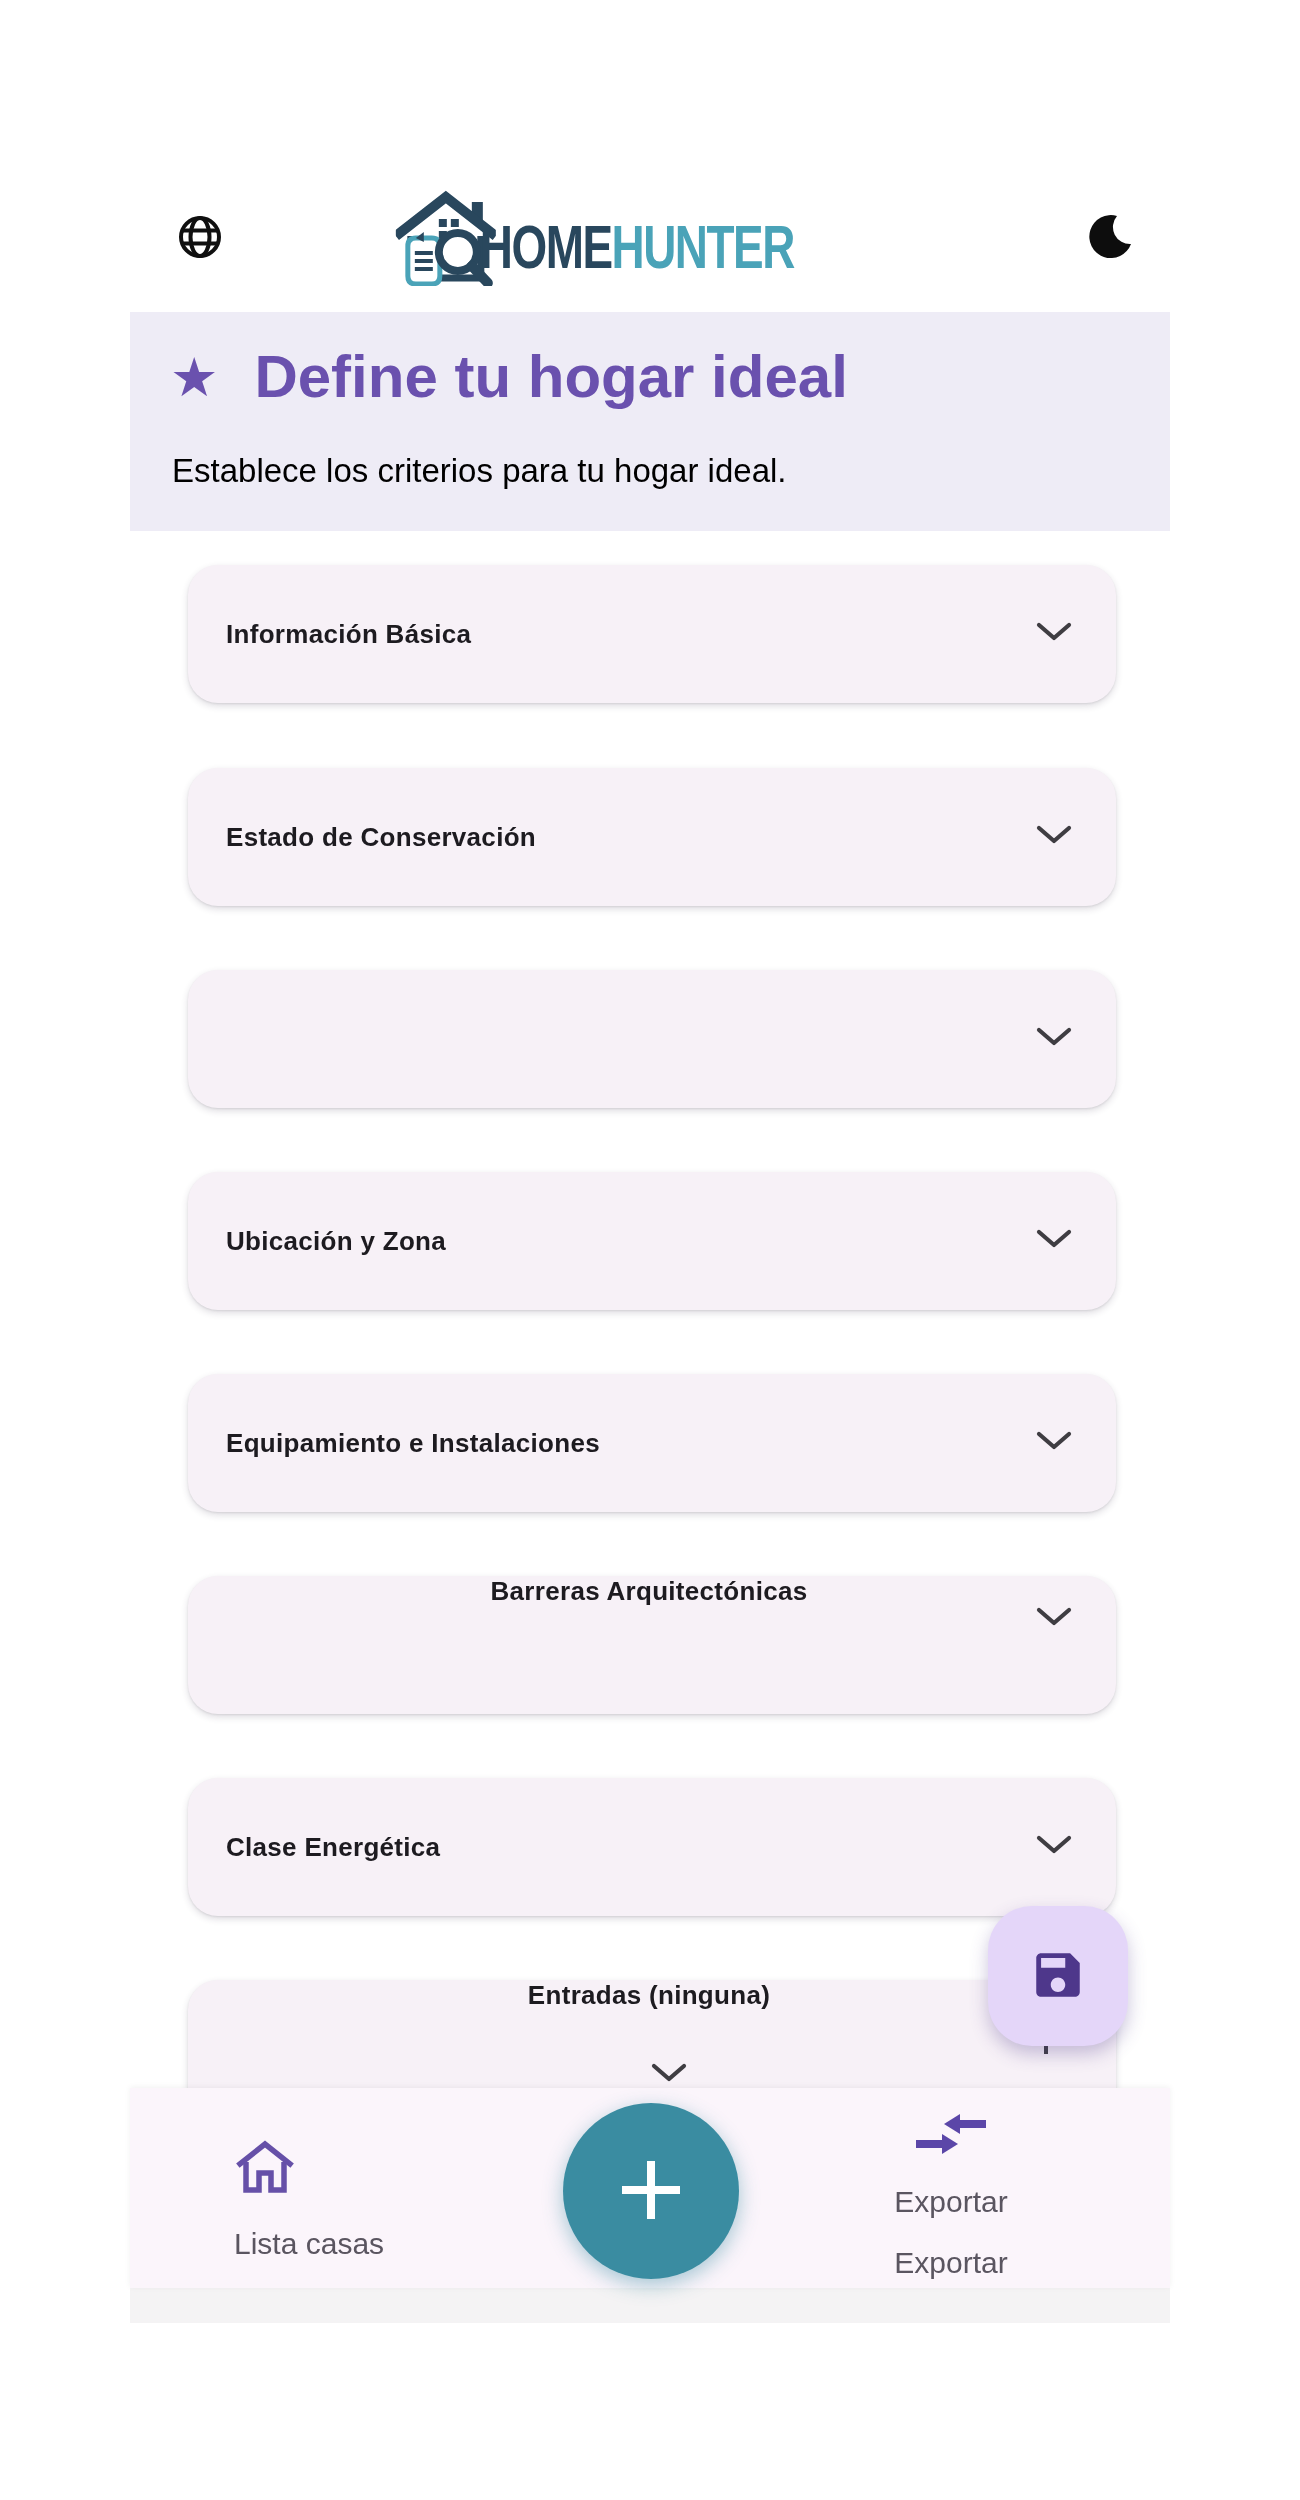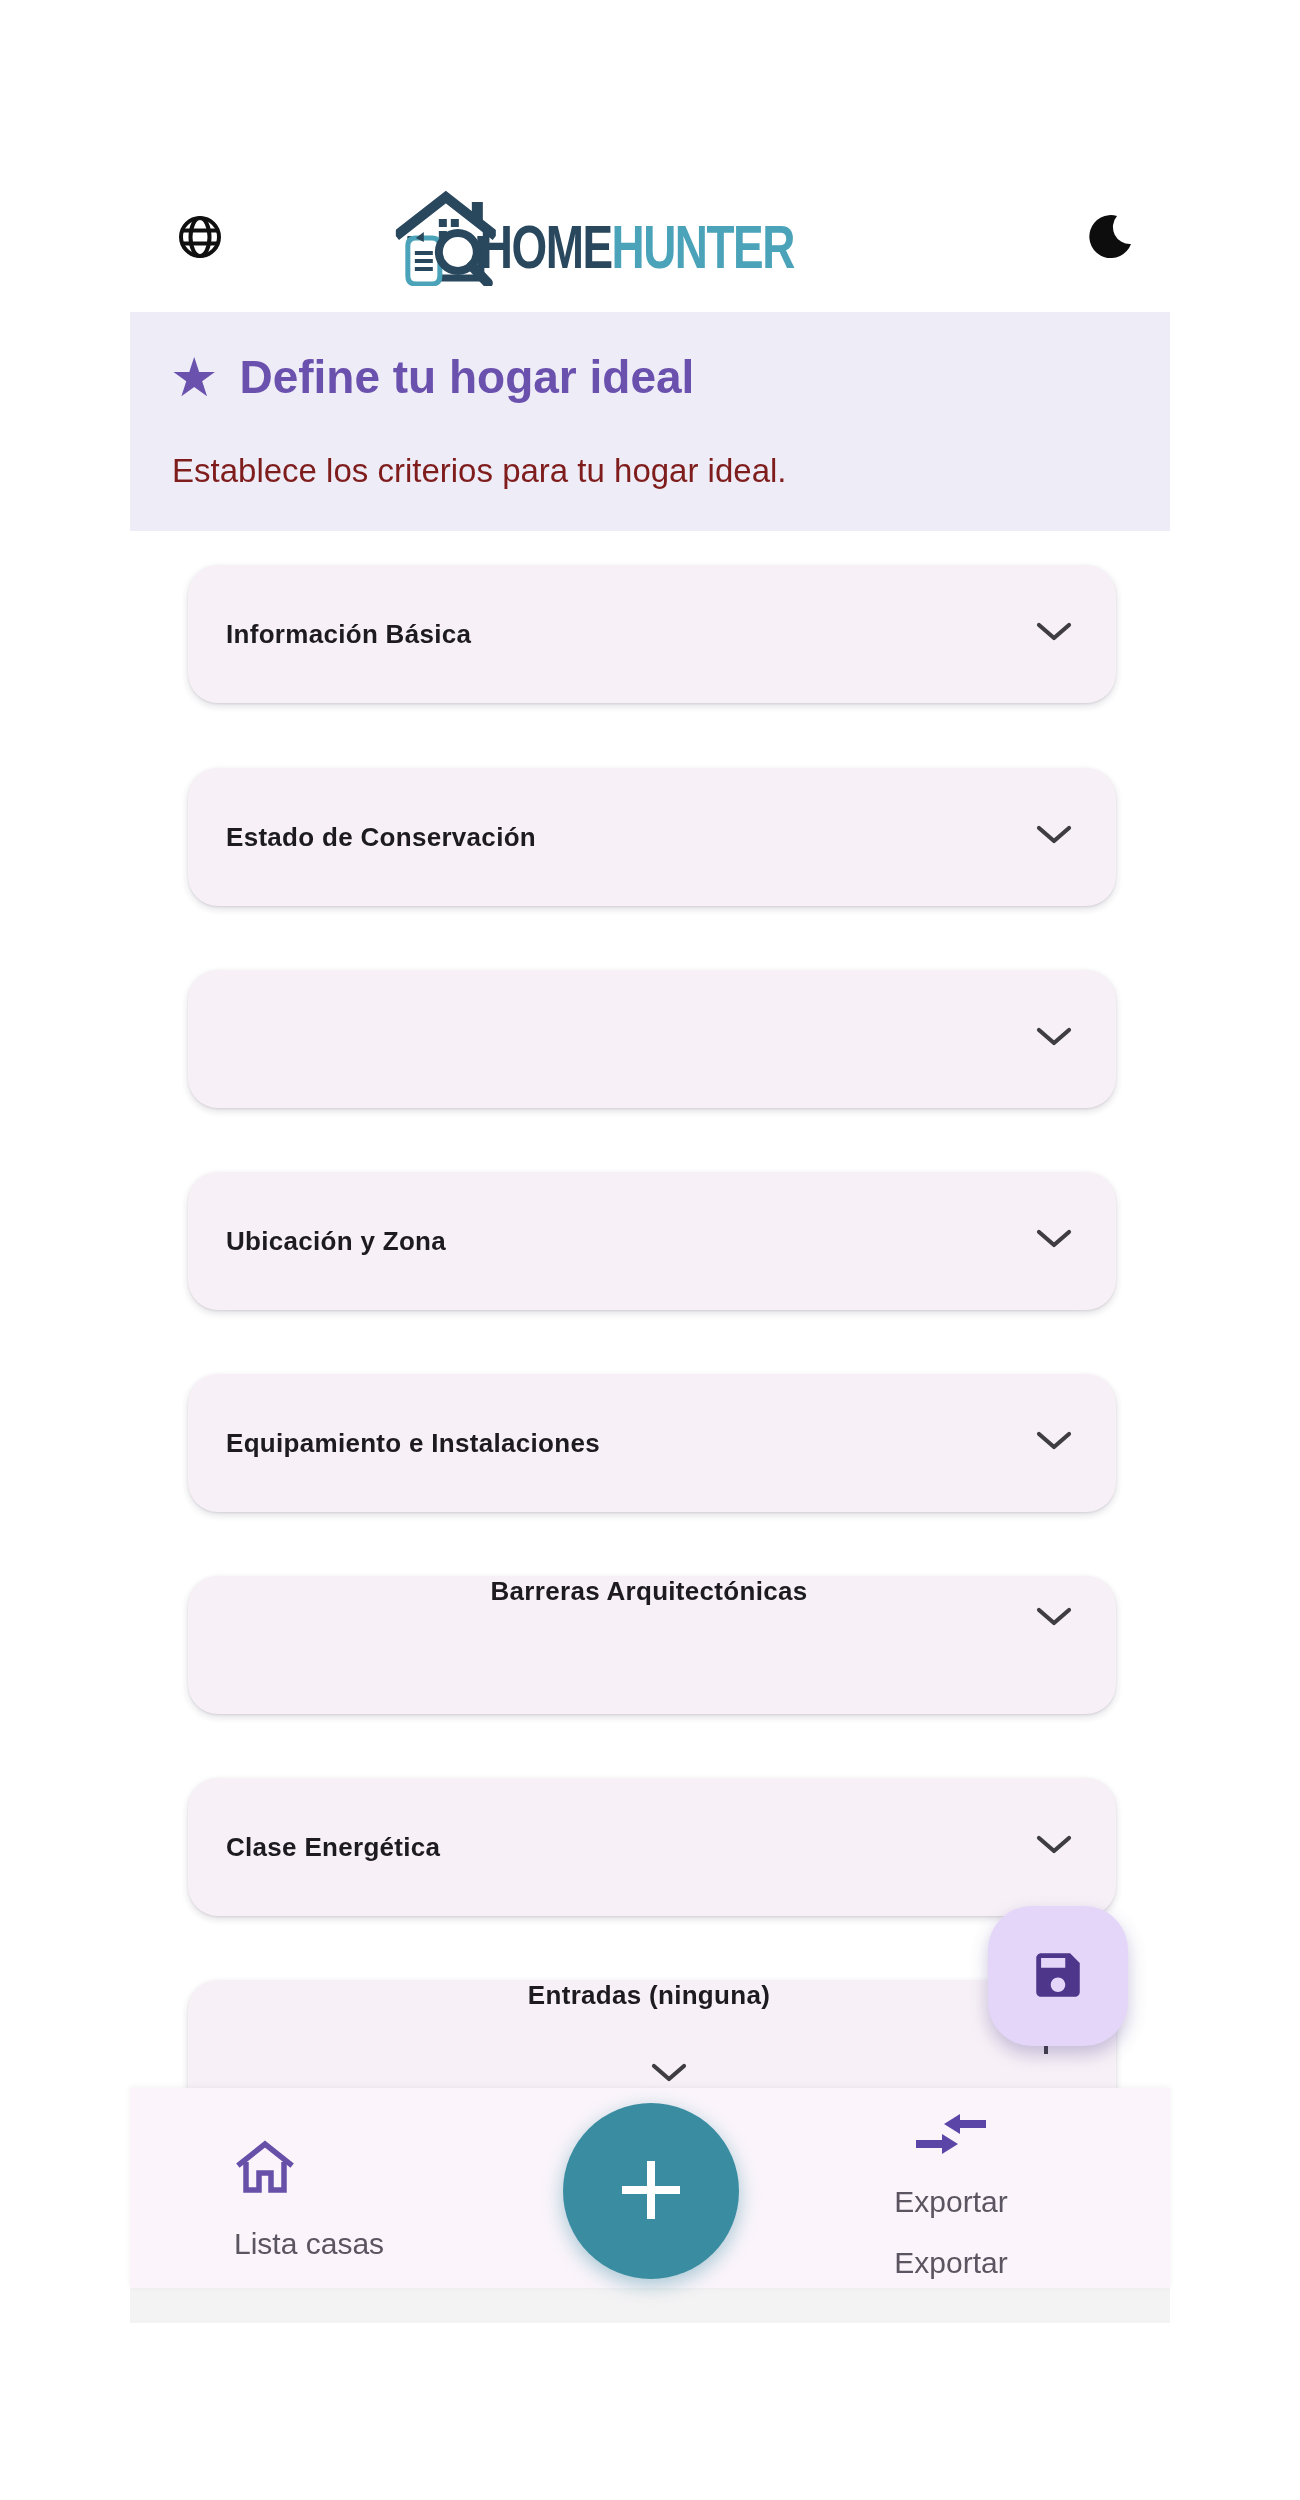--- a/index.html
+++ b/index.html
@@ -17,22 +17,22 @@
 
   .logo{position:absolute;left:50%;transform:translateX(-50%);top:190px;display:flex;align-items:flex-start;}
   .logo-text{font-weight:bold;font-size:62px;letter-spacing:-2px;line-height:62px;margin-top:26px;margin-left:-16px;transform:scaleX(0.74);transform-origin:left center;white-space:nowrap;}
   .logo-home{color:#29475d;}
   .logo-hunter{color:#4aa3b8;}
 
   
   .banner{position:absolute;left:0;top:312px;width:1040px;height:219px;background:#eeecf6;}
   .banner-title-row{position:absolute;left:40px;top:36px;display:flex;align-items:center;}
   .banner-star{font-size:54px;line-height:58px;color:#6a51ae;}
-  .banner-title{font-size:46px;line-height:58px;font-weight:bold;color:#6a51ae;margin-left:21px;}
-  .banner-subtitle{position:absolute;left:42px;top:140px;font-size:33px;color:#7f1d1d;}
+  .banner-title{font-size:60px;line-height:58px;font-weight:bold;color:#6a51ae;margin-left:36px;}
+  .banner-subtitle{position:absolute;left:42px;top:140px;font-size:33px;color:#000000;}
 
   
   .card{
     position:absolute;left:58px;width:928px;height:138px;border-radius:30px;
     background:#f7f1f7;box-sizing:border-box;display:flex;align-items:center;
     padding:0 44px 0 38px;cursor:pointer;
     box-shadow:0 3px 7px rgba(50,35,70,0.16), 0 1px 2px rgba(0,0,0,0.08);
   }
   .card-title{font-size:26px;font-weight:bold;color:#1d1b20;letter-spacing:0.3px;}
   .card .chevron{margin-left:auto;flex:none;}

